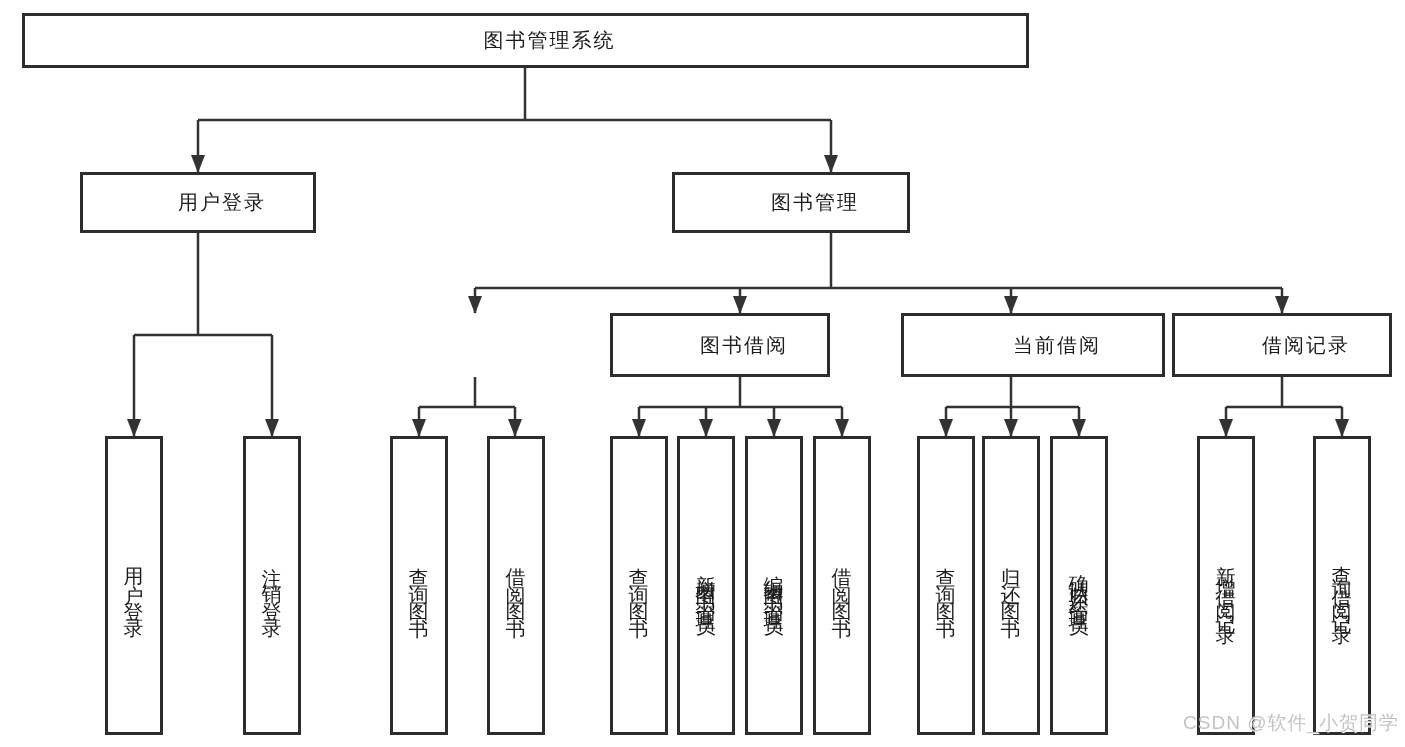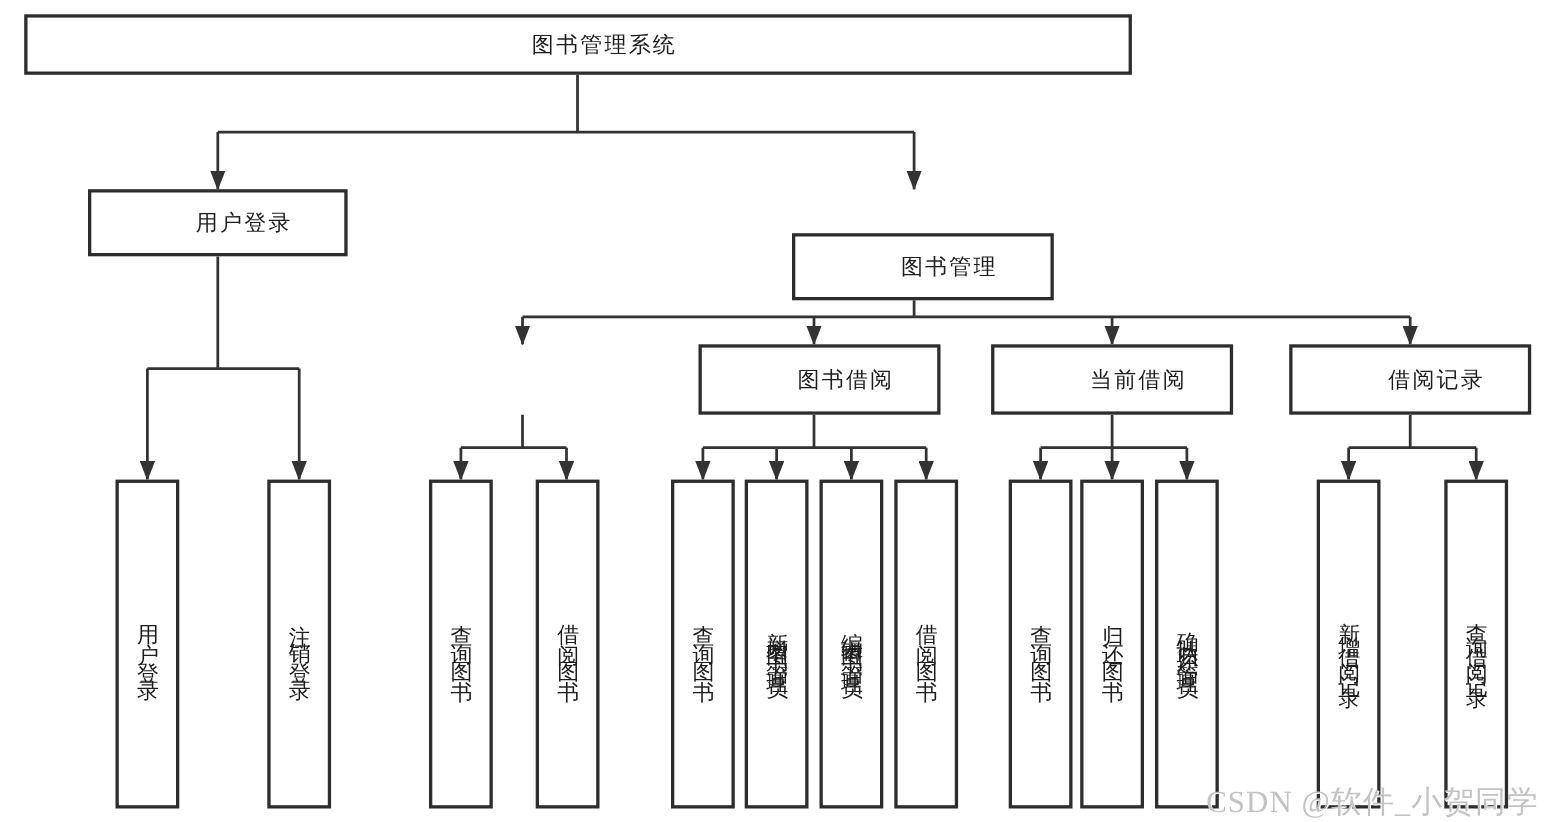--- a/index.html
+++ b/index.html
@@ -31,26 +31,25 @@
     line-height:1;
     white-space:nowrap;
   }
   .sp4 .vtext{letter-spacing:17px;}
   .sp6 .vtext{letter-spacing:12px;}
   .sp10 .vtext{letter-spacing:6px;}
   .watermark{
     position:absolute;
     right:6px;
     top:710px;
-    font-size:28px;
+    font-size:19px;
     color:#c3c3c3;
     text-shadow:1px 1px 0 #ffffff;
     letter-spacing:1px;
     z-index:5;
-    font-family:Liberation Serif, serif;
   }
 </style>
 </head>
 <body>
 
 <div class="stage">
 
   <svg class="connectors" width="1405" height="747" viewBox="0 0 1405 747">
     <defs>
       <marker id="ah" viewBox="0 0 18 14" markerWidth="18" markerHeight="14" refX="17" refY="7" orient="auto" markerUnits="userSpaceOnUse">
@@ -87,28 +86,28 @@
     <line x1="1342" y1="407" x2="1342" y2="436" stroke="#333333" stroke-width="2.5" marker-end="url(#ah)"></line>
   </svg>
 
   <div class="box hbox root">
     <span>图书管理系统</span>
   </div>
 
   <div class="box hbox" style="left:80px;top:172px;width:236px;height:61px;">
     <span>用户登录</span>
   </div>
-  <div class="box hbox" style="left:720px;top:172px;width:238px;height:61px;margin-top:40px;">
+  <div class="box hbox" style="left:672px;top:172px;width:238px;height:61px;">
     <span>图书管理</span>
   </div>
 
-  <div class="box hbox" style="left:635px;top:313px;width:220px;height:64px;">
+  <div class="box hbox" style="left:610px;top:313px;width:220px;height:64px;">
     <span>图书借阅</span>
   </div>
-  <div class="box hbox" style="left:901px;top:313px;width:220px;height:64px;">
+  <div class="box hbox" style="left:901px;top:313px;width:264px;height:64px;">
     <span>当前借阅</span>
   </div>
   <div class="box hbox" style="left:1172px;top:313px;width:220px;height:64px;font-family:Liberation Serif, serif;">
     <span>借阅记录</span>
   </div>
 
   <div class="box leaf sp4" style="left:105px;">
     <span class="vtext">用户登录</span>
   </div>
   <div class="box leaf sp4" style="left:243px;">

